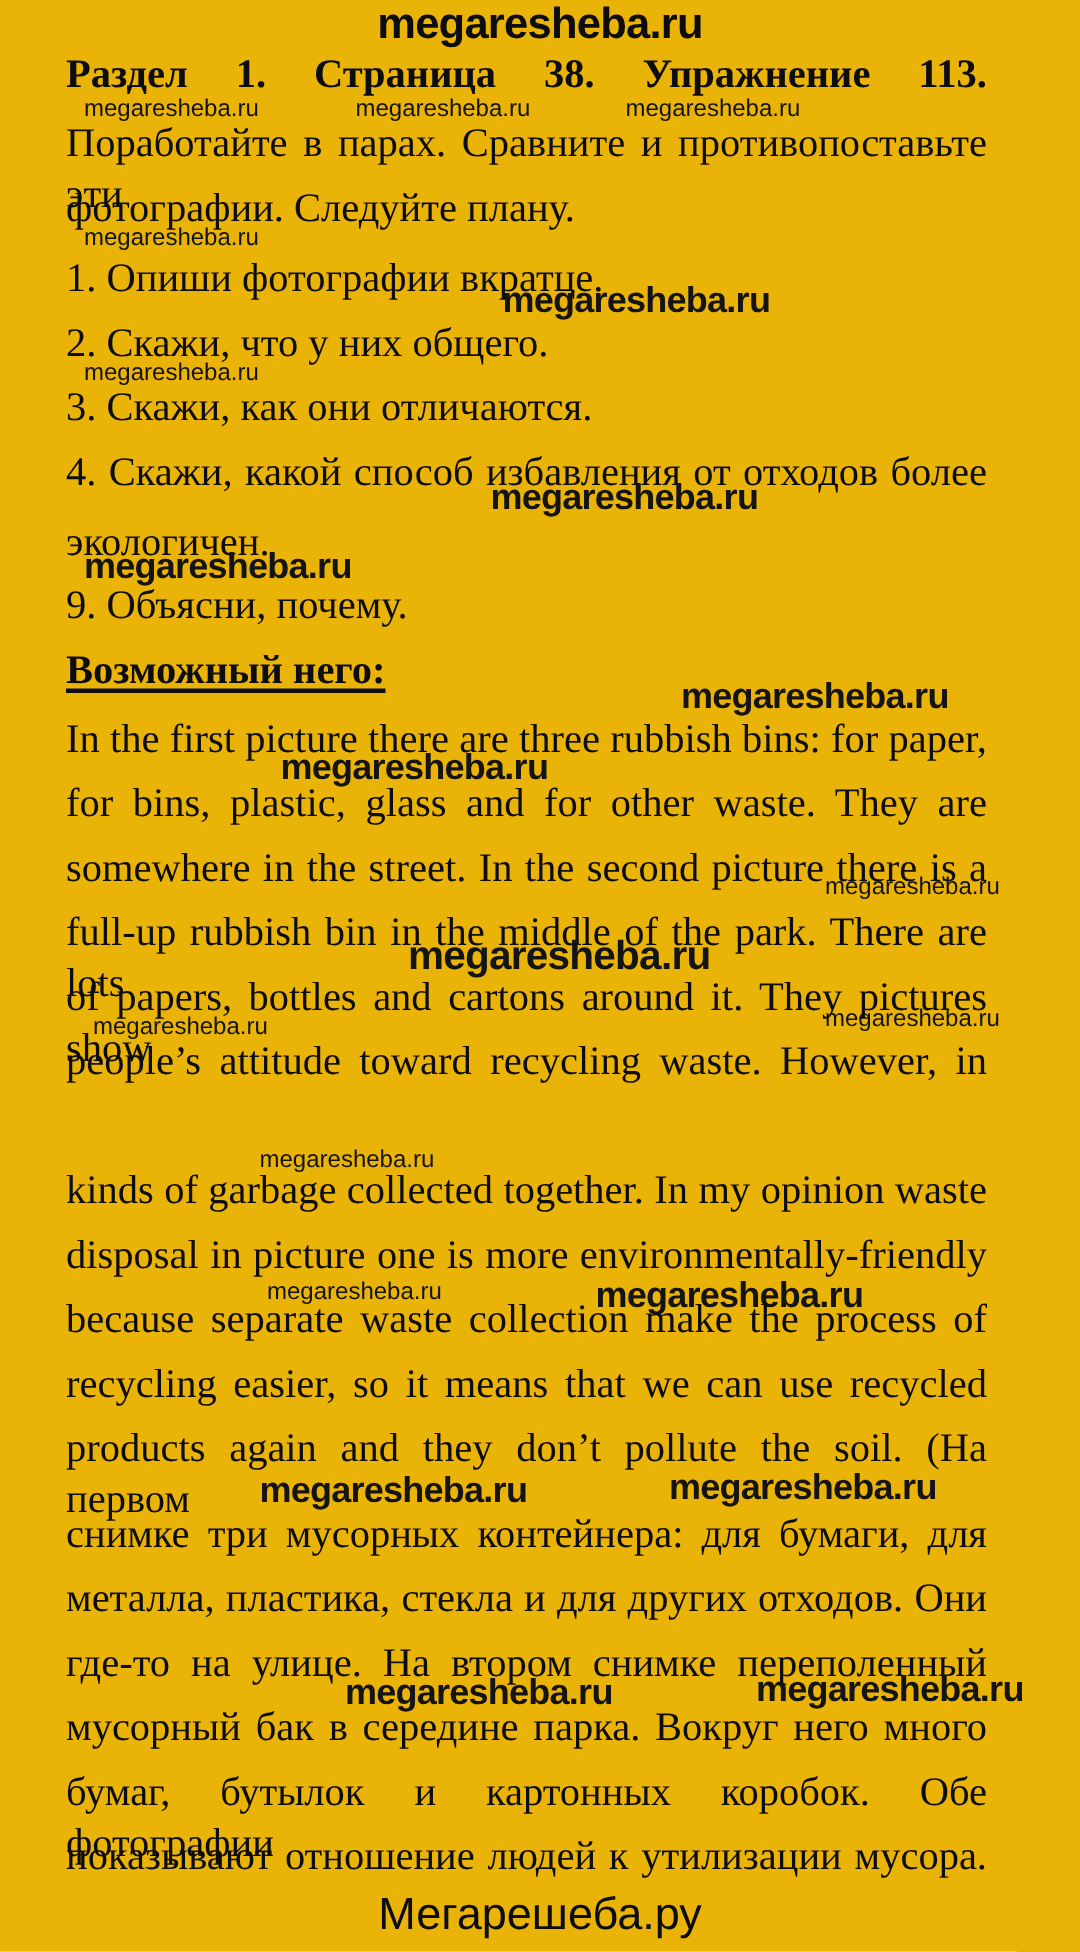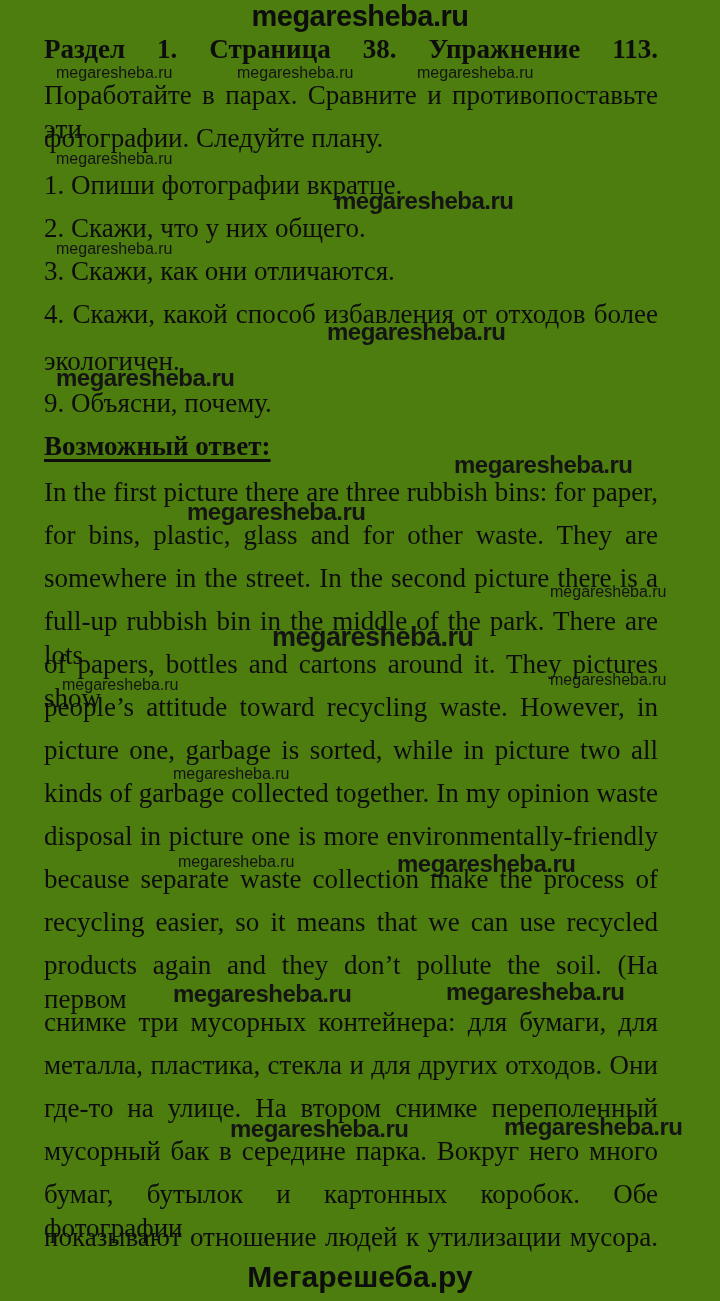--- a/index.html
+++ b/index.html
@@ -1,20 +1,20 @@
 <!DOCTYPE html>
 <html><head>
 <meta charset="utf-8">
 <style>
   html, body { margin: 0; padding: 0; background: #e8e8e8; }
   .page {
     position: relative;
     width: 720px;
     height: 1301px;
-    background: #4d7c0f;
+    background: #eab308;
     overflow: hidden;
     color: #0d0d0d;
   }
   
   .ln {
     position: absolute;
     left: 44px;
     width: 614px;
     font-family: Liberation Serif, serif;
     font-size: 27px;
@@ -52,21 +52,21 @@
     color: #0d0d0d;
   }
   .site-footer {
     position: absolute;
     top: 1260px;
     left: 0;
     width: 720px;
     text-align: center;
     font-family: "Liberation Sans", sans-serif;
     font-size: 30px;
-    font-weight: 700;
+    font-weight: 400;
     color: #0d0d0d;
   }
 </style>
 </head>
 <body>
 
 <div class="page">
 
   <div class="site-title">megaresheba.ru</div>
 
@@ -85,35 +85,34 @@
   <span class="wm wm-b" style="left:335px;top:187px">megaresheba.ru</span>
   <div class="ln" style="top:211px">2. Скажи, что у них общего.</div>
   <span class="wm wm-sm" style="left:56px;top:240px">megaresheba.ru</span>
   <div class="ln" style="top:254px">3. Скажи, как они отличаются.</div>
   <div class="ln just" style="top:297px">4. Скажи, какой способ избавления от отходов более</div>
   <span class="wm wm-b" style="left:327px;top:318px">megaresheba.ru</span>
   <div class="ln" style="top:344px">экологичен.</div>
   <span class="wm wm-b" style="left:56px;top:364px">megaresheba.ru</span>
   <div class="ln" style="top:386px">9. Объясни, почему.</div>
 
-  <div class="ln bold underl" style="top:429px">Возможный ответ:</div>
+  <div class="ln bold underl" style="top:429px">Возможный него:</div>
   <span class="wm wm-b" style="left:454px;top:451px">megaresheba.ru</span>
 
   <div class="ln just" style="top:475px">In the first picture there are three rubbish bins: for paper,</div>
   <span class="wm wm-b" style="left:187px;top:498px">megaresheba.ru</span>
   <div class="ln just" style="top:518px">for bins, plastic, glass and for other waste. They are</div>
   <div class="ln just" style="top:561px">somewhere in the street. In the second picture there is a</div>
   <span class="wm wm-sm" style="left:550px;top:583px">megaresheba.ru</span>
   <div class="ln just" style="top:604px">full-up rubbish bin in the middle of the park. There are lots</div>
   <span class="wm wm-b" style="left:272px;top:622px;font-size:27px">megaresheba.ru</span>
   <div class="ln just" style="top:647px">of papers, bottles and cartons around it. They pictures show</div>
   <span class="wm wm-sm" style="left:550px;top:671px">megaresheba.ru</span>
   <span class="wm wm-sm" style="left:62px;top:676px">megaresheba.ru</span>
   <div class="ln just" style="top:690px">people’s attitude toward recycling waste. However, in</div>
-  <div class="ln just" style="top:733px">picture one, garbage is sorted, while in picture two all</div>
   <span class="wm wm-sm" style="left:173px;top:765px">megaresheba.ru</span>
   <div class="ln just" style="top:819px">disposal in picture one is more environmentally-friendly</div>
   <div class="ln just" style="top:776px">kinds of garbage collected together.  In my opinion waste</div>
   <span class="wm wm-sm" style="left:178px;top:853px">megaresheba.ru</span>
   <span class="wm wm-b" style="left:397px;top:850px">megaresheba.ru</span>
   <div class="ln just" style="top:862px">because separate waste collection make the process of</div>
   <div class="ln just" style="top:905px">recycling easier, so it means that we can use recycled</div>
   <div class="ln just" style="top:948px">products again and they don’t pollute the soil. (На первом</div>
   <span class="wm wm-b" style="left:173px;top:980px">megaresheba.ru</span>
   <span class="wm wm-b" style="left:446px;top:978px">megaresheba.ru</span>

